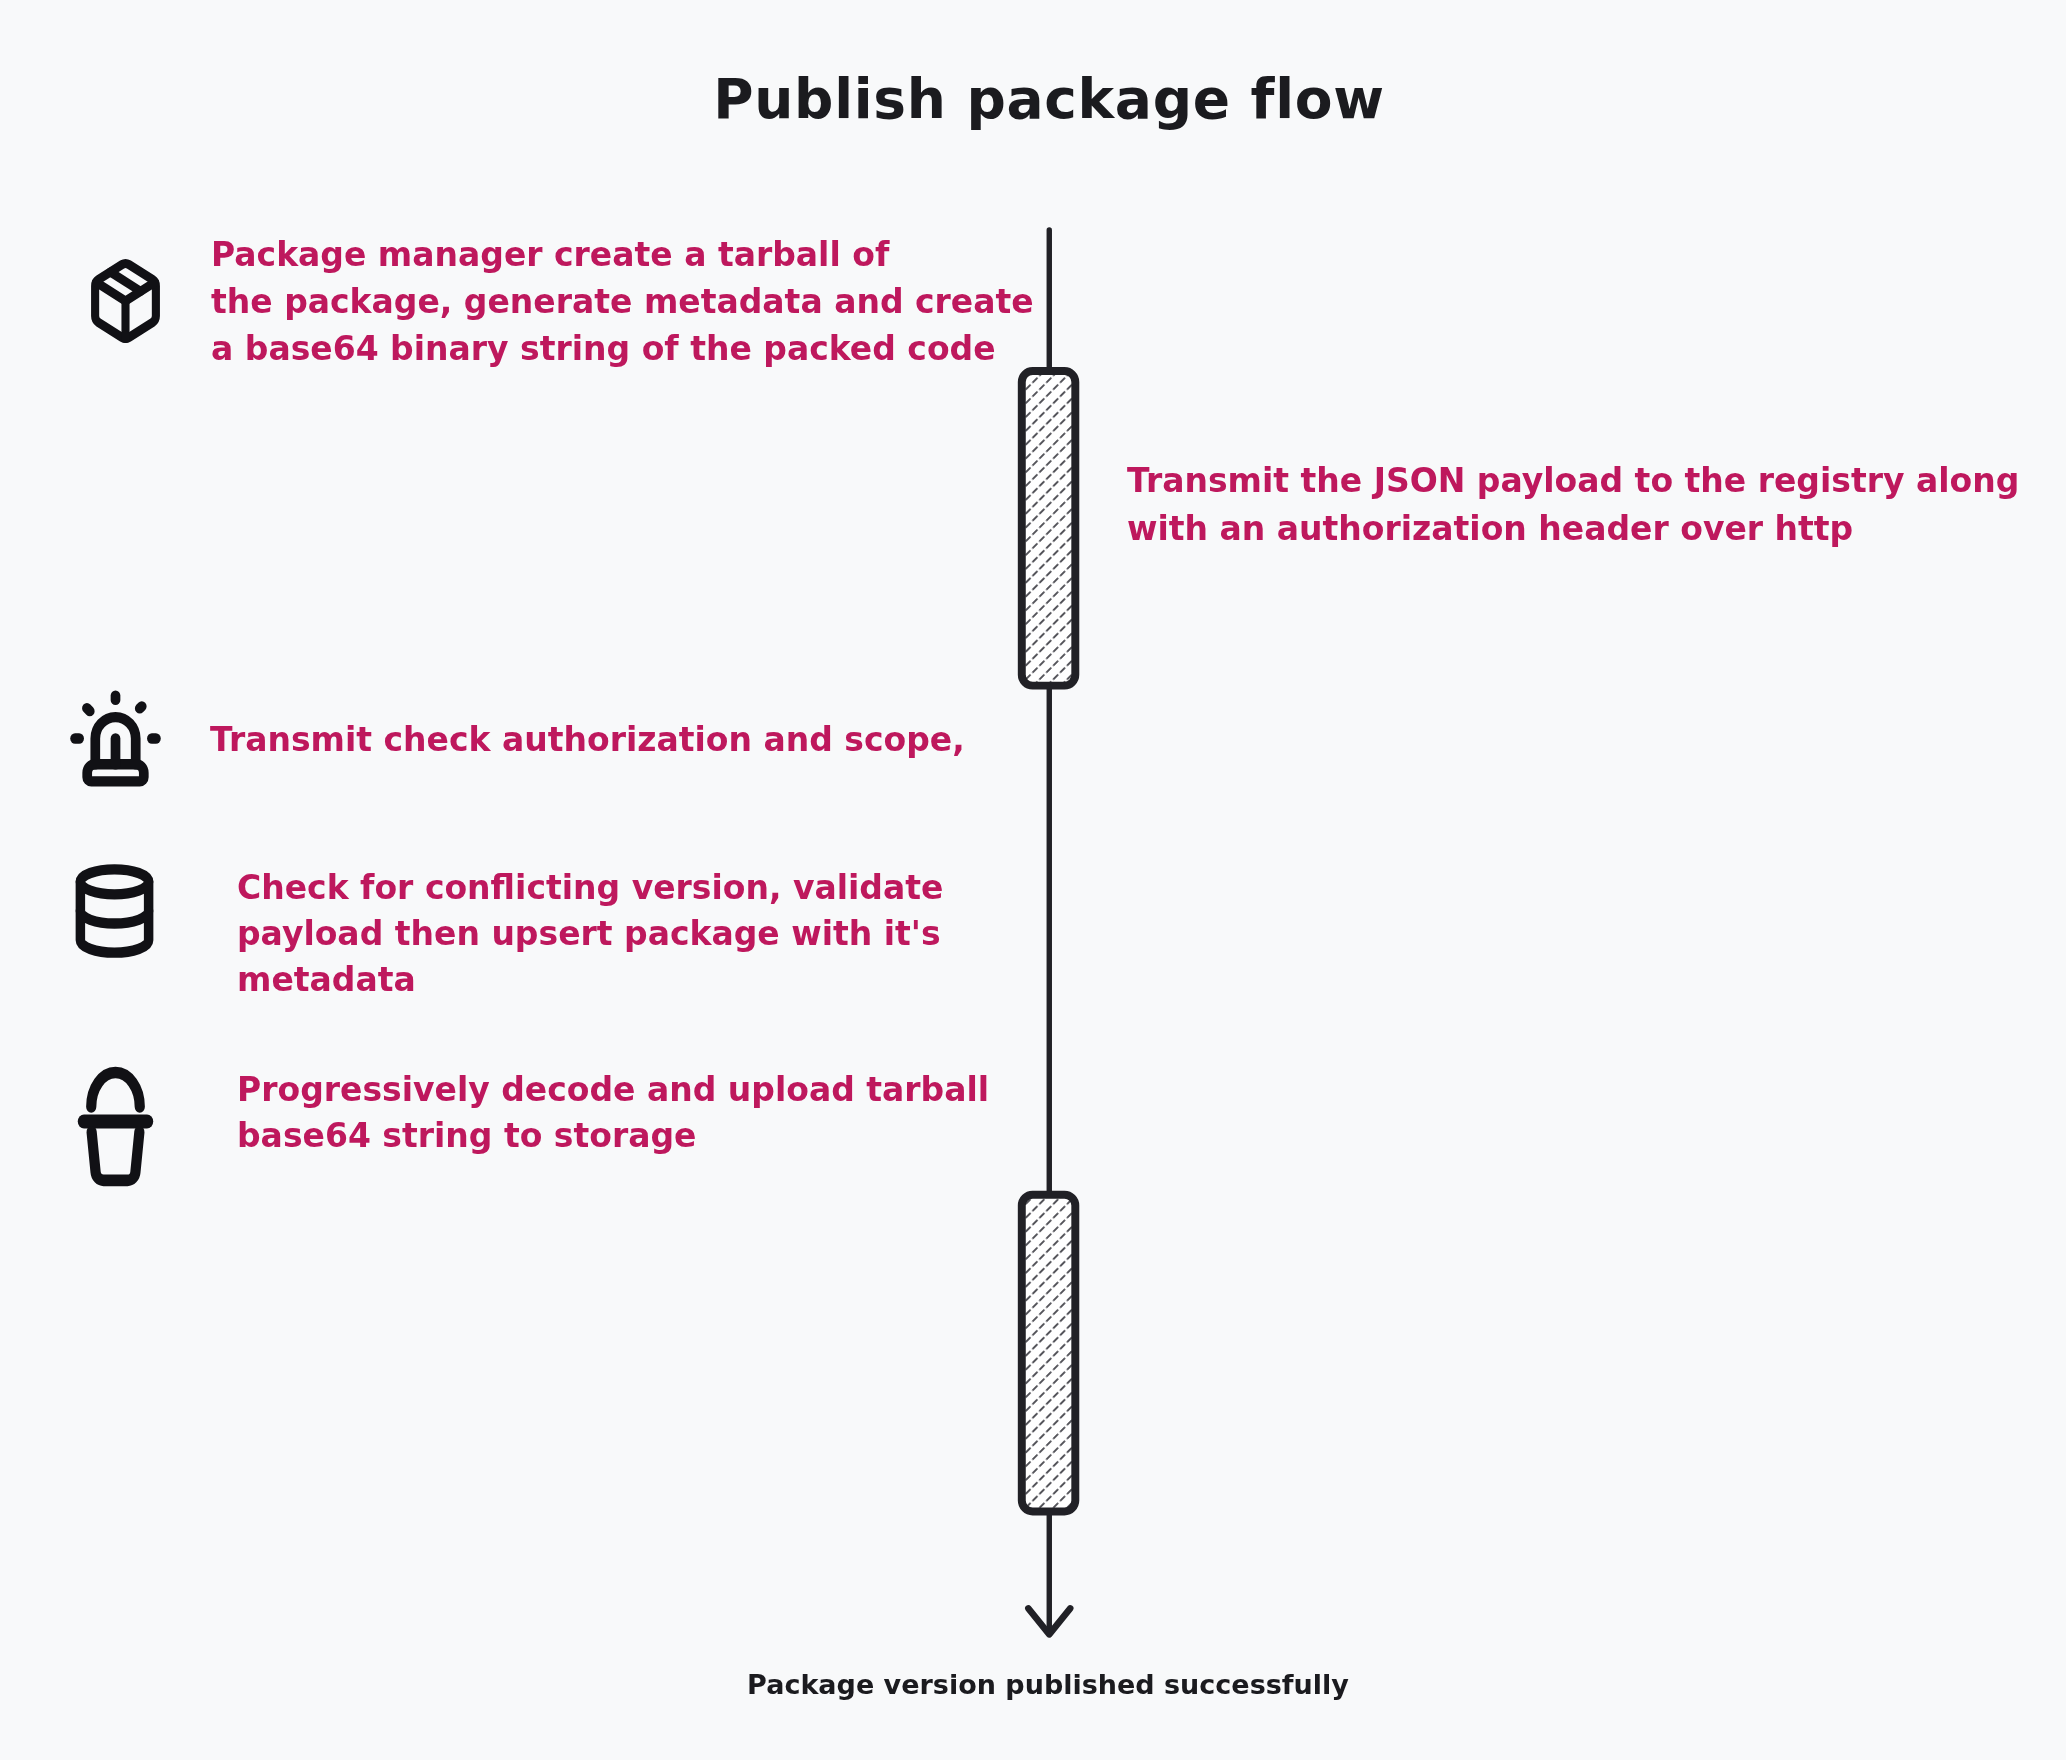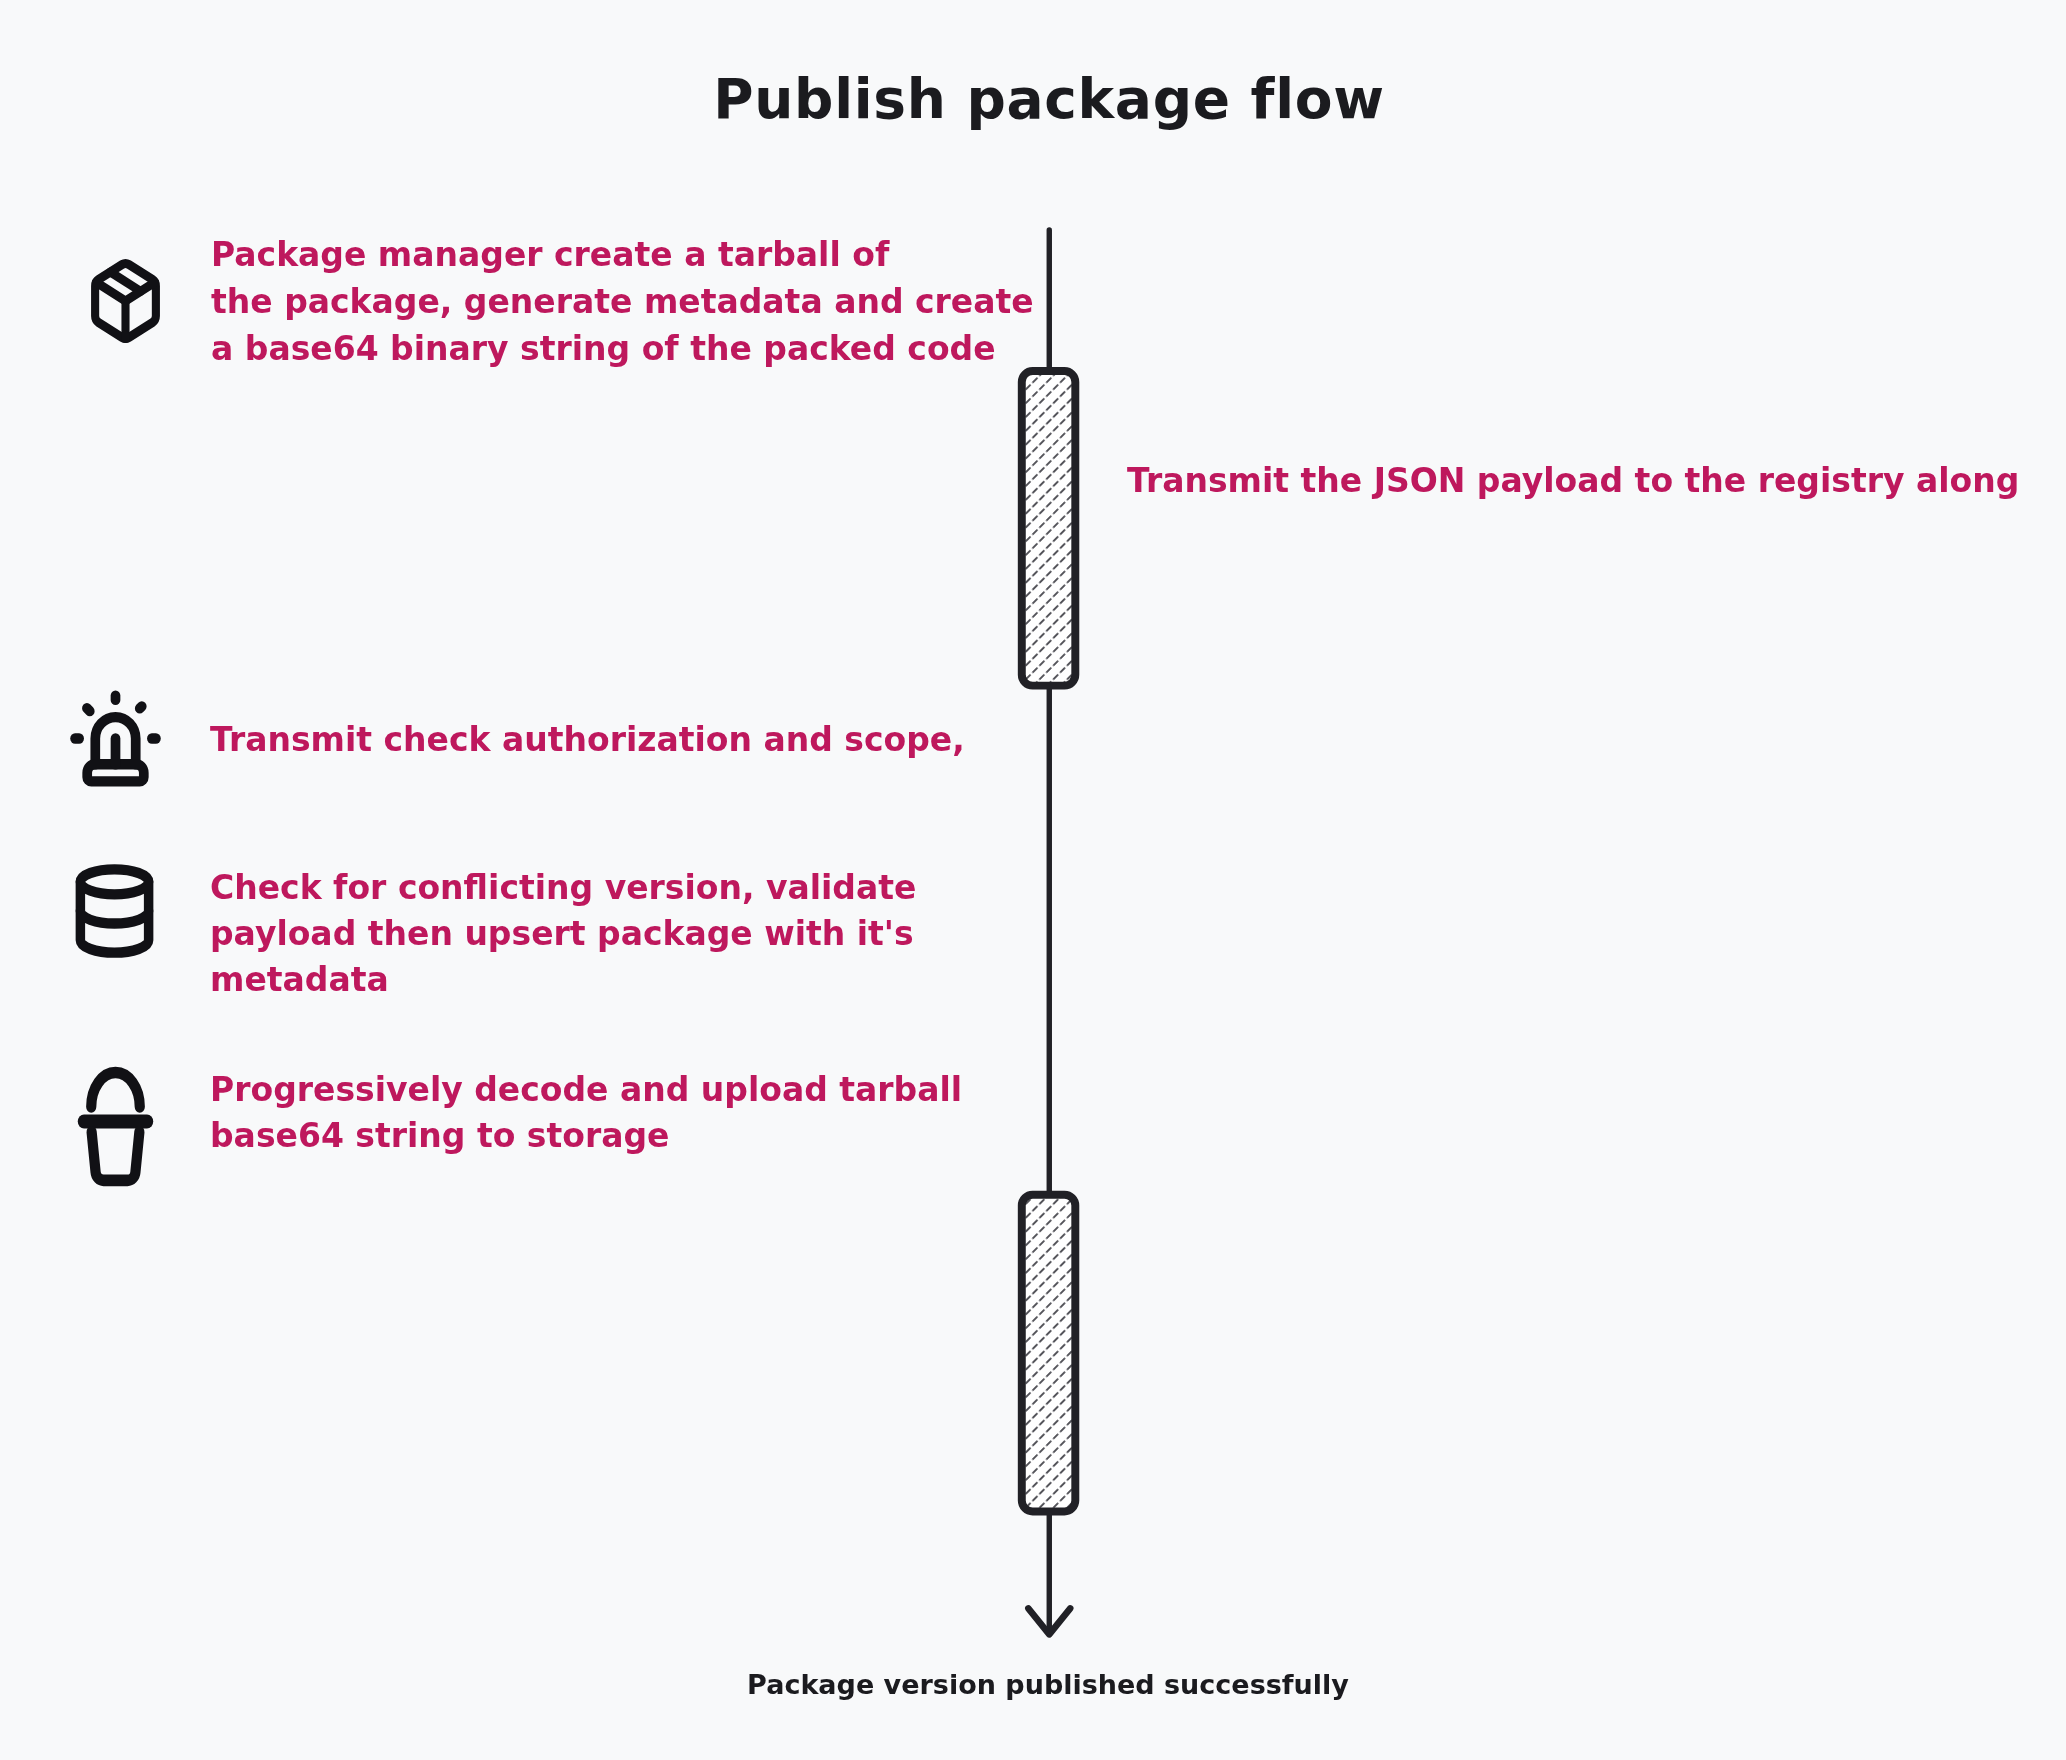--- a/index.html
+++ b/index.html
@@ -17,21 +17,21 @@
     transform:translateX(-50%);
     font-size:55px;font-weight:700;
     letter-spacing:0.7px;
     white-space:nowrap;
     color:#1b1b1f;
   }
   .lifeline{position:absolute;left:0;top:0;}
   .note{position:absolute;font-size:33px;font-weight:700;line-height:47px;white-space:nowrap;color:#be185d;}
   .note .tl{height:47px;}
   .note.lh64{line-height:46px;}
-  .note.lh64 .tl{height:46px;}
+  .note.lh64 .tl{height:46px;margin-left:27px;}
   .note.lh66{line-height:48px;}
   .note.lh66 .tl{height:48px;}
   .result{
     position:absolute;
     top:1669px;left:1048px;
     transform:translateX(-50%);
     font-size:27px;font-weight:700;
     white-space:nowrap;
     color:#1b1b1f;
   }
@@ -76,20 +76,21 @@
     </svg>
   </div>
   <div class="note" style="left:211px;top:231px;">
     <div class="tl">Package manager create a tarball of</div>
     <div class="tl">the package, generate metadata and create</div>
     <div class="tl">a base64 binary string of the packed code</div>
   </div>
 
   <div class="note lh66" style="left:1127px;top:457px;">
     <div class="tl">Transmit the JSON payload to the registry along</div>
+    <div class="tl">with an authorization header over http</div>
   </div>
 
   <div class="icon" style="left:67px;top:687px;width:97px;height:103px;">
     <svg viewBox="0 0 24 24" preserveAspectRatio="none" fill="none" stroke="currentColor" stroke-width="2.4" stroke-linecap="round" stroke-linejoin="round">
       <path d="M7 18v-6a5 5 0 1 1 10 0v6"></path>
       <path d="M5 21a1 1 0 0 0 1 1h12a1 1 0 0 0 1-1v-1a2 2 0 0 0-2-2H7a2 2 0 0 0-2 2z"></path>
       <path d="M21 12h1"></path>
       <path d="M18.5 4.5 18 5"></path>
       <path d="M2 12h1"></path>
       <path d="M12 2v1"></path>

